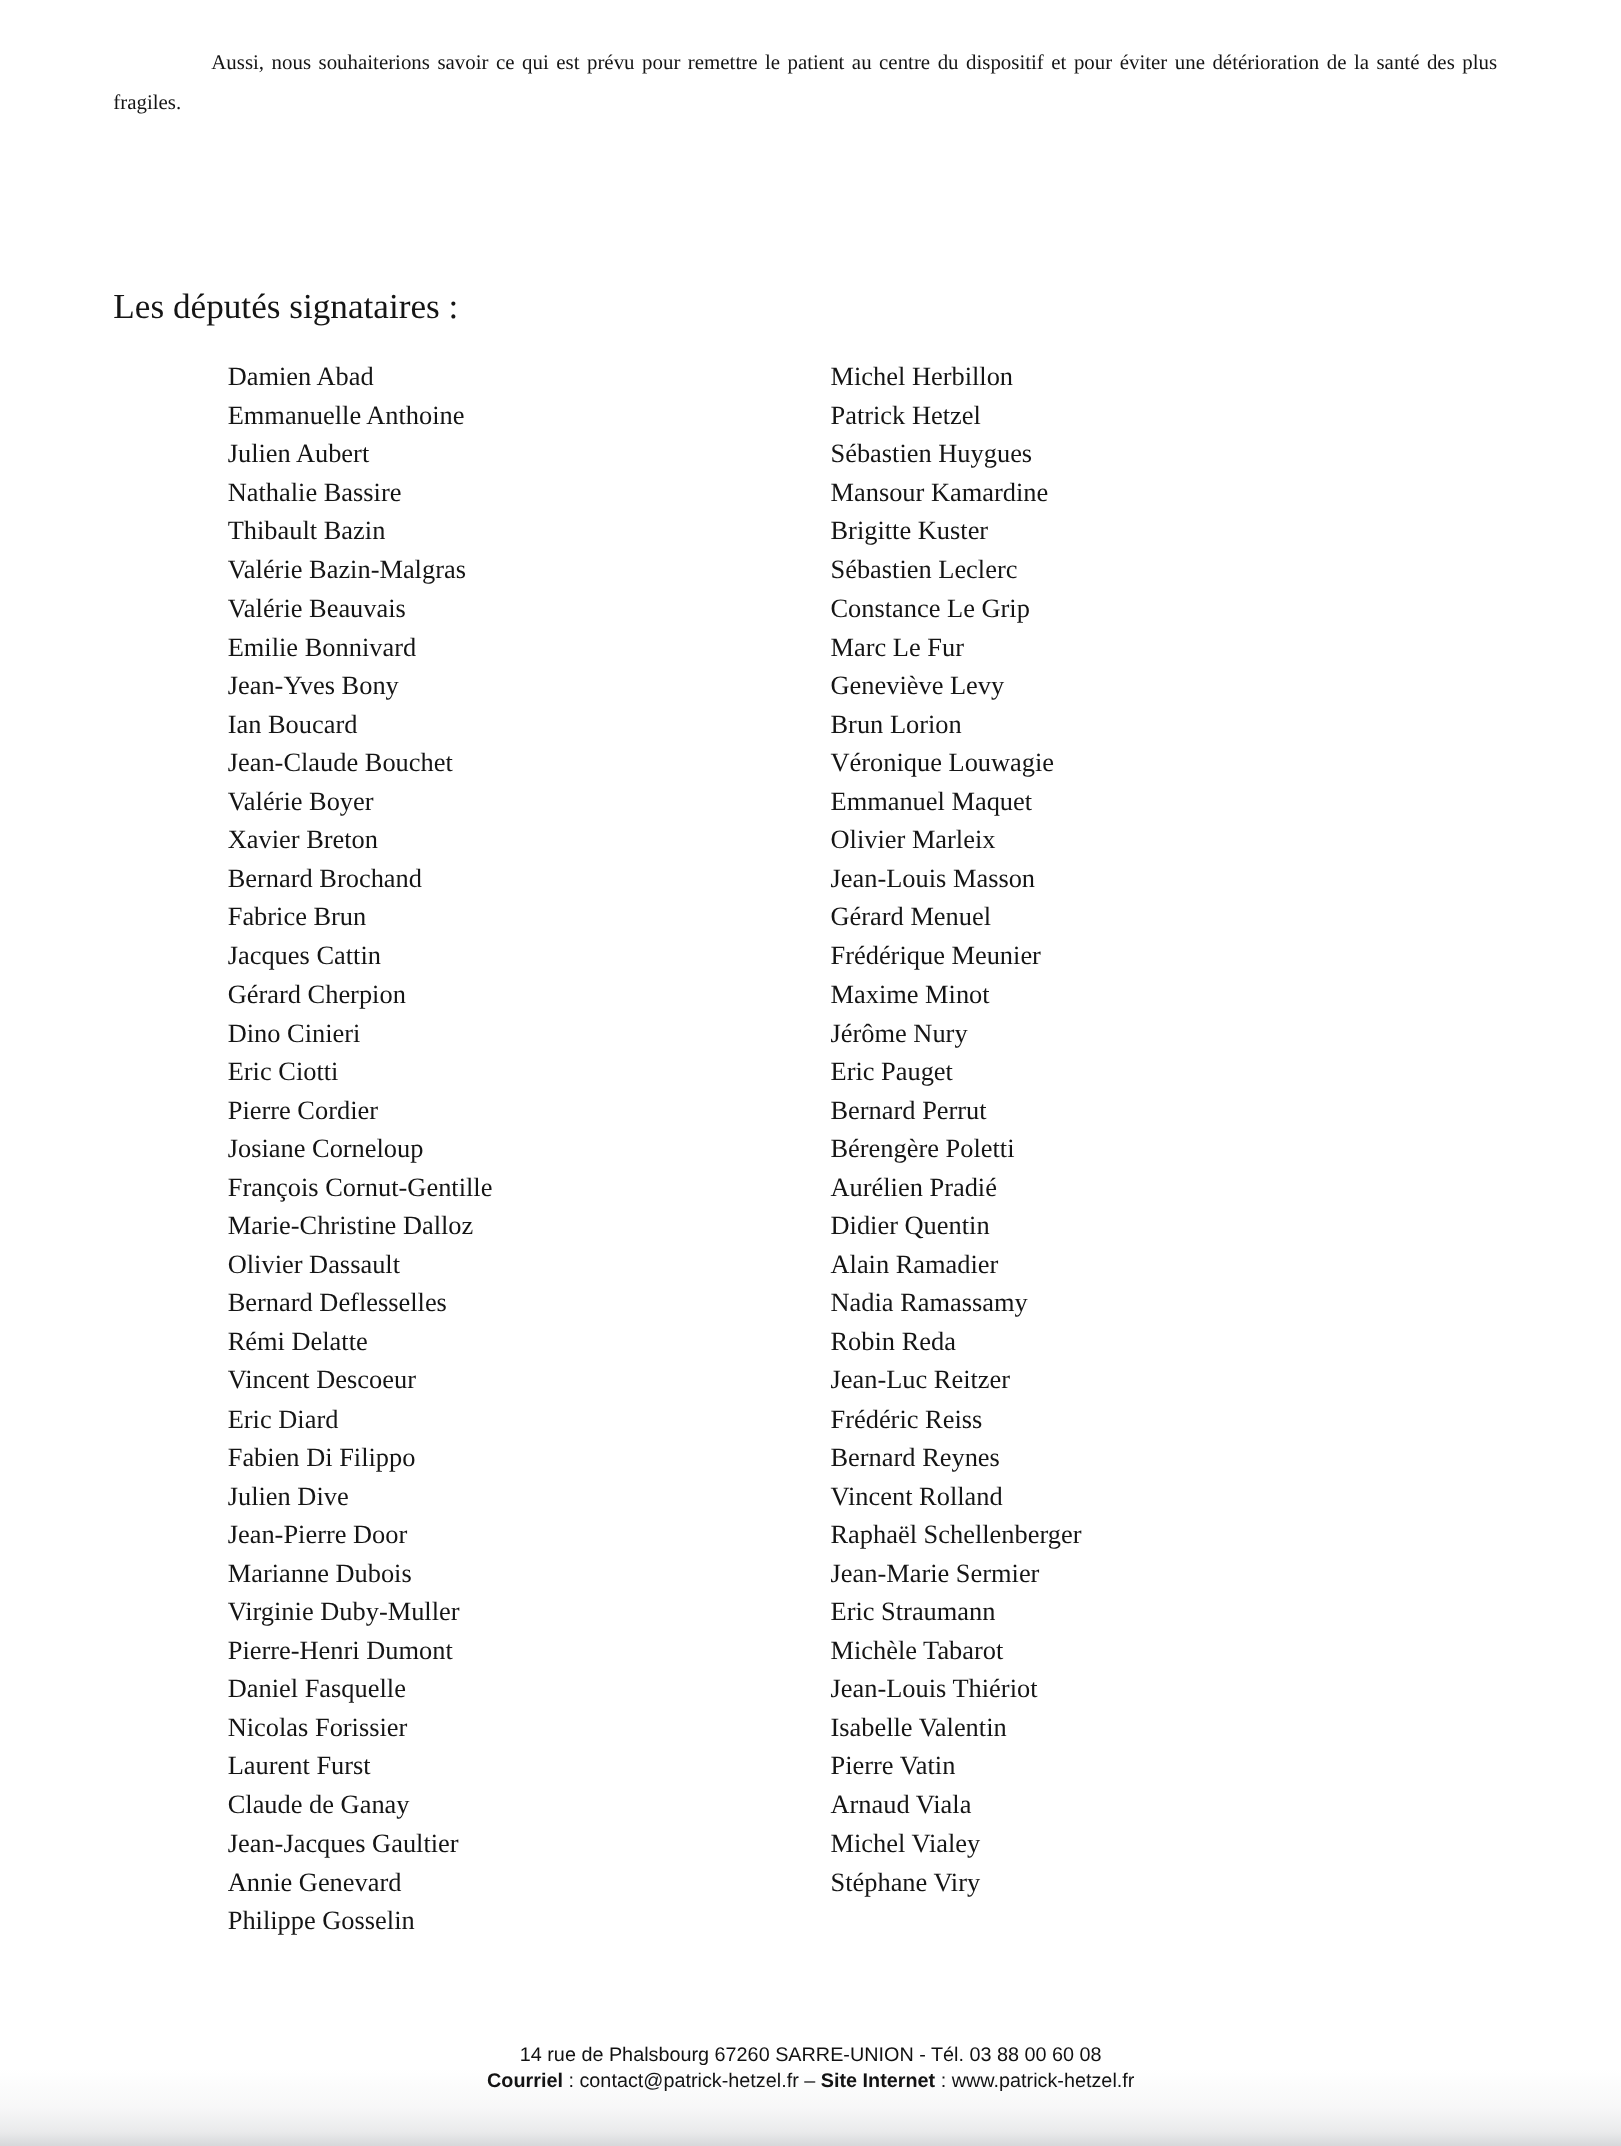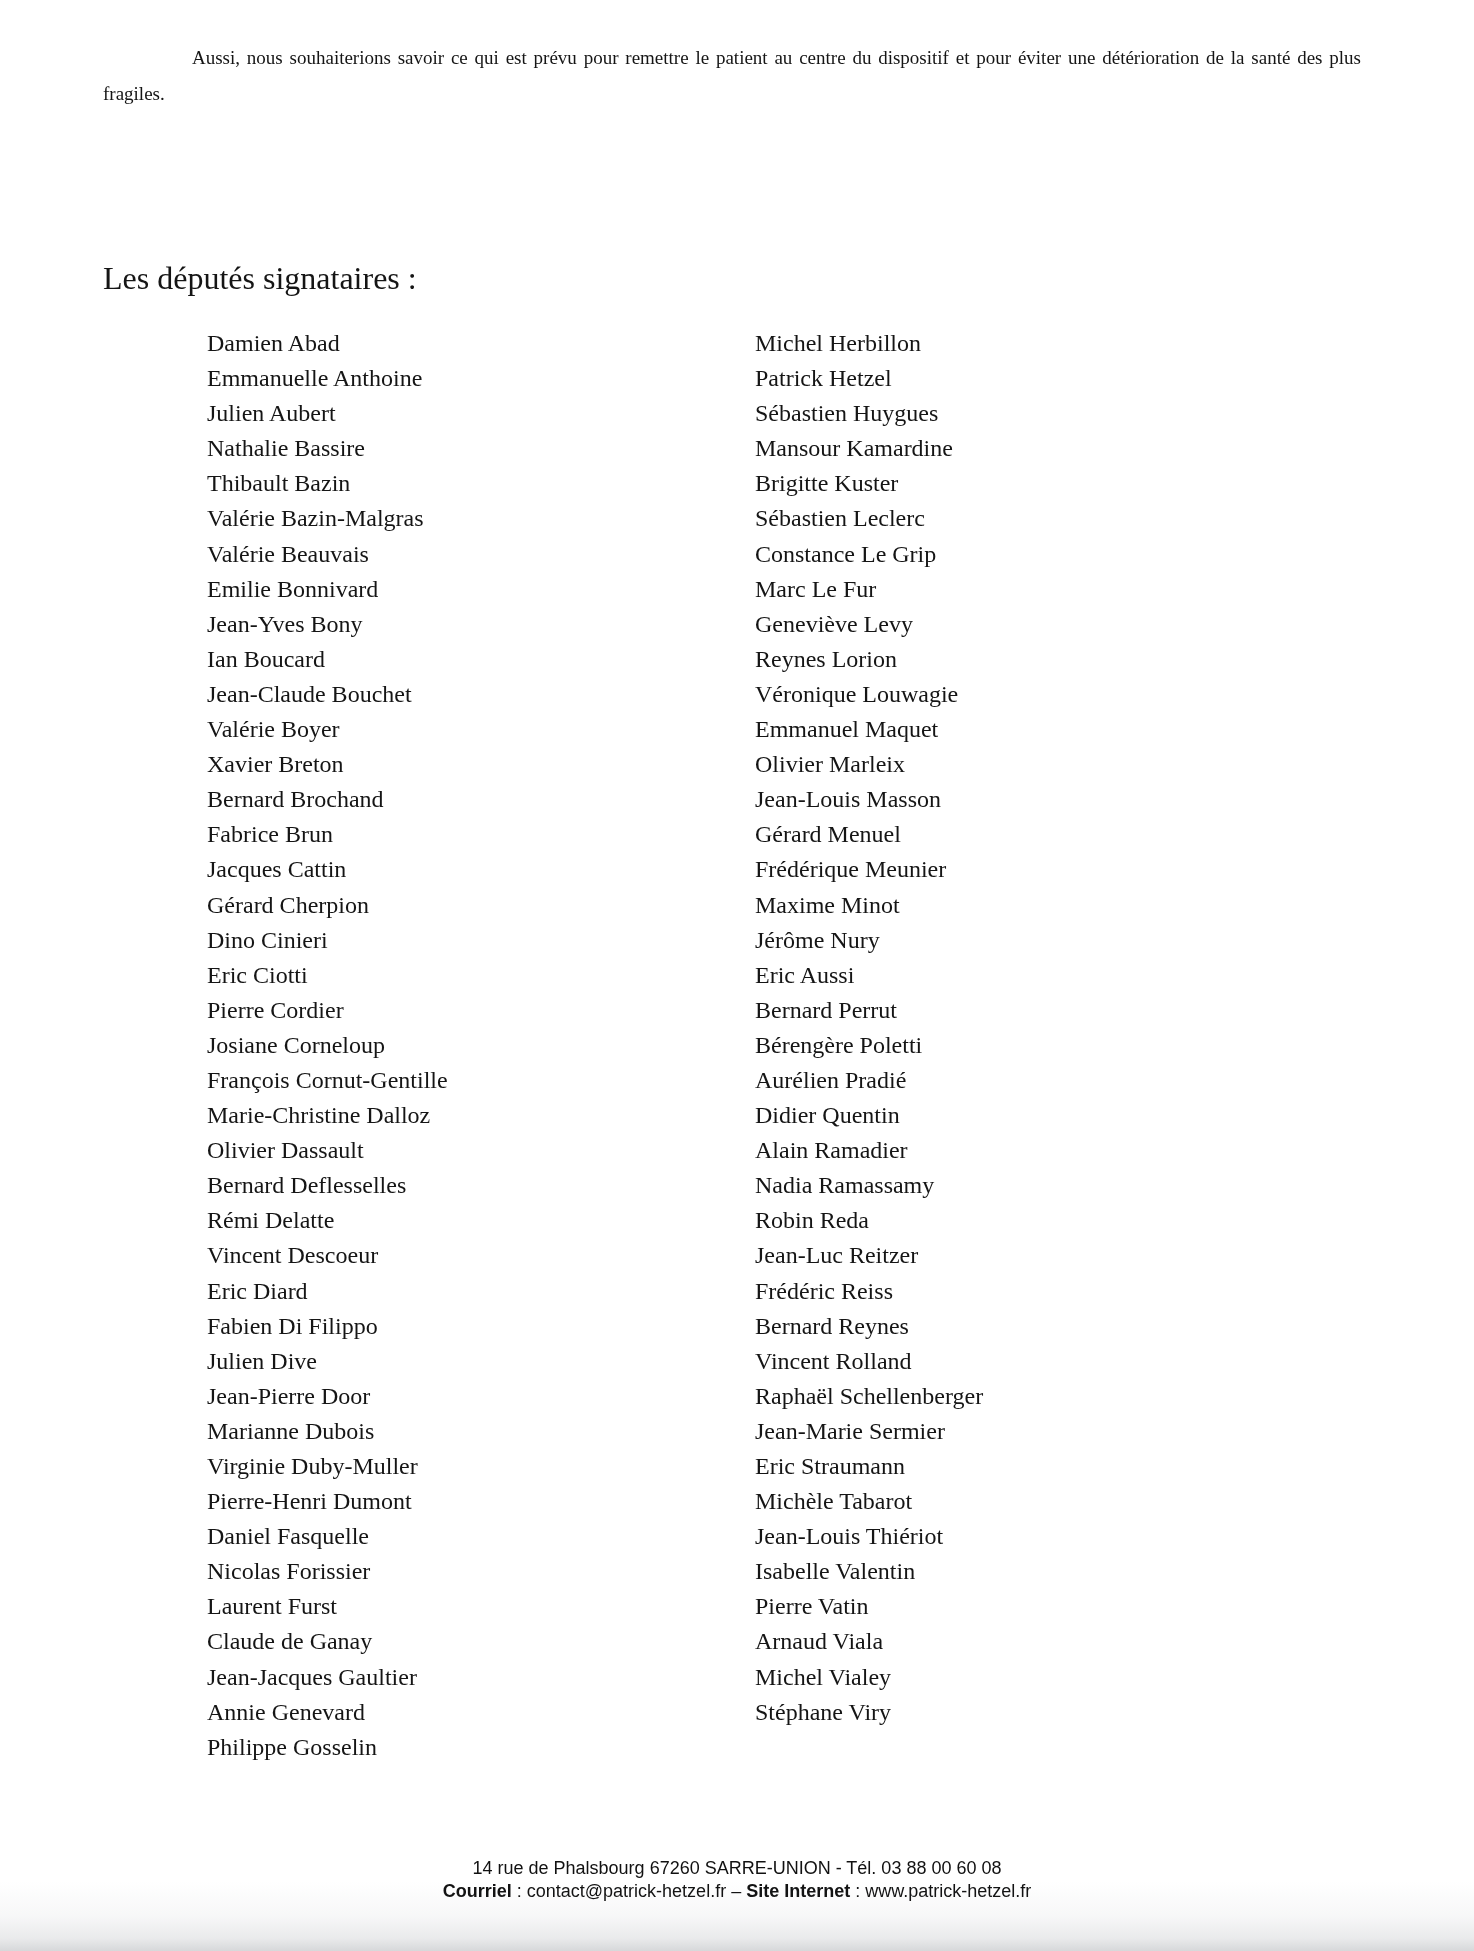--- a/index.html
+++ b/index.html
@@ -125,30 +125,30 @@
   <div class="col right">
       <div>Michel Herbillon</div>
       <div>Patrick Hetzel</div>
       <div>Sébastien Huygues</div>
       <div>Mansour Kamardine</div>
       <div>Brigitte Kuster</div>
       <div>Sébastien Leclerc</div>
       <div>Constance Le Grip</div>
       <div>Marc Le Fur</div>
       <div>Geneviève Levy</div>
-      <div>Reynes Lorion</div>
+      <div>Brun Lorion</div>
       <div>Véronique Louwagie</div>
       <div>Emmanuel Maquet</div>
       <div>Olivier Marleix</div>
       <div>Jean-Louis Masson</div>
       <div>Gérard Menuel</div>
       <div>Frédérique Meunier</div>
       <div>Maxime Minot</div>
       <div>Jérôme Nury</div>
-      <div>Eric Aussi</div>
+      <div>Eric Pauget</div>
       <div>Bernard Perrut</div>
       <div>Bérengère Poletti</div>
       <div>Aurélien Pradié</div>
       <div>Didier Quentin</div>
       <div>Alain Ramadier</div>
       <div>Nadia Ramassamy</div>
       <div>Robin Reda</div>
       <div>Jean-Luc Reitzer</div>
       <div>Frédéric Reiss</div>
       <div>Bernard Reynes</div>

